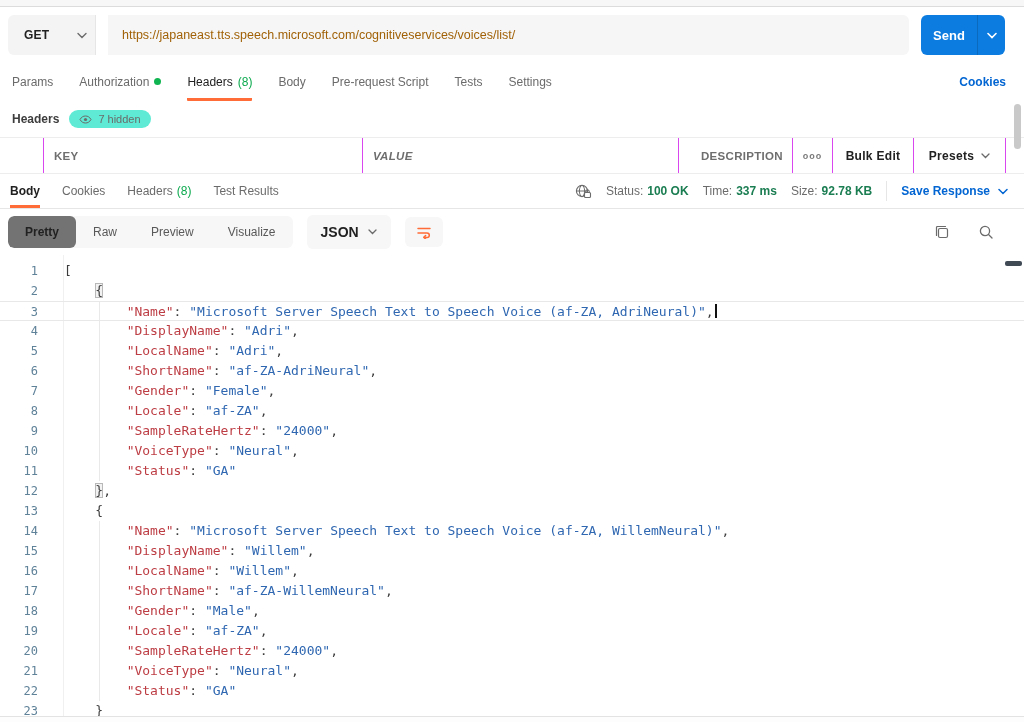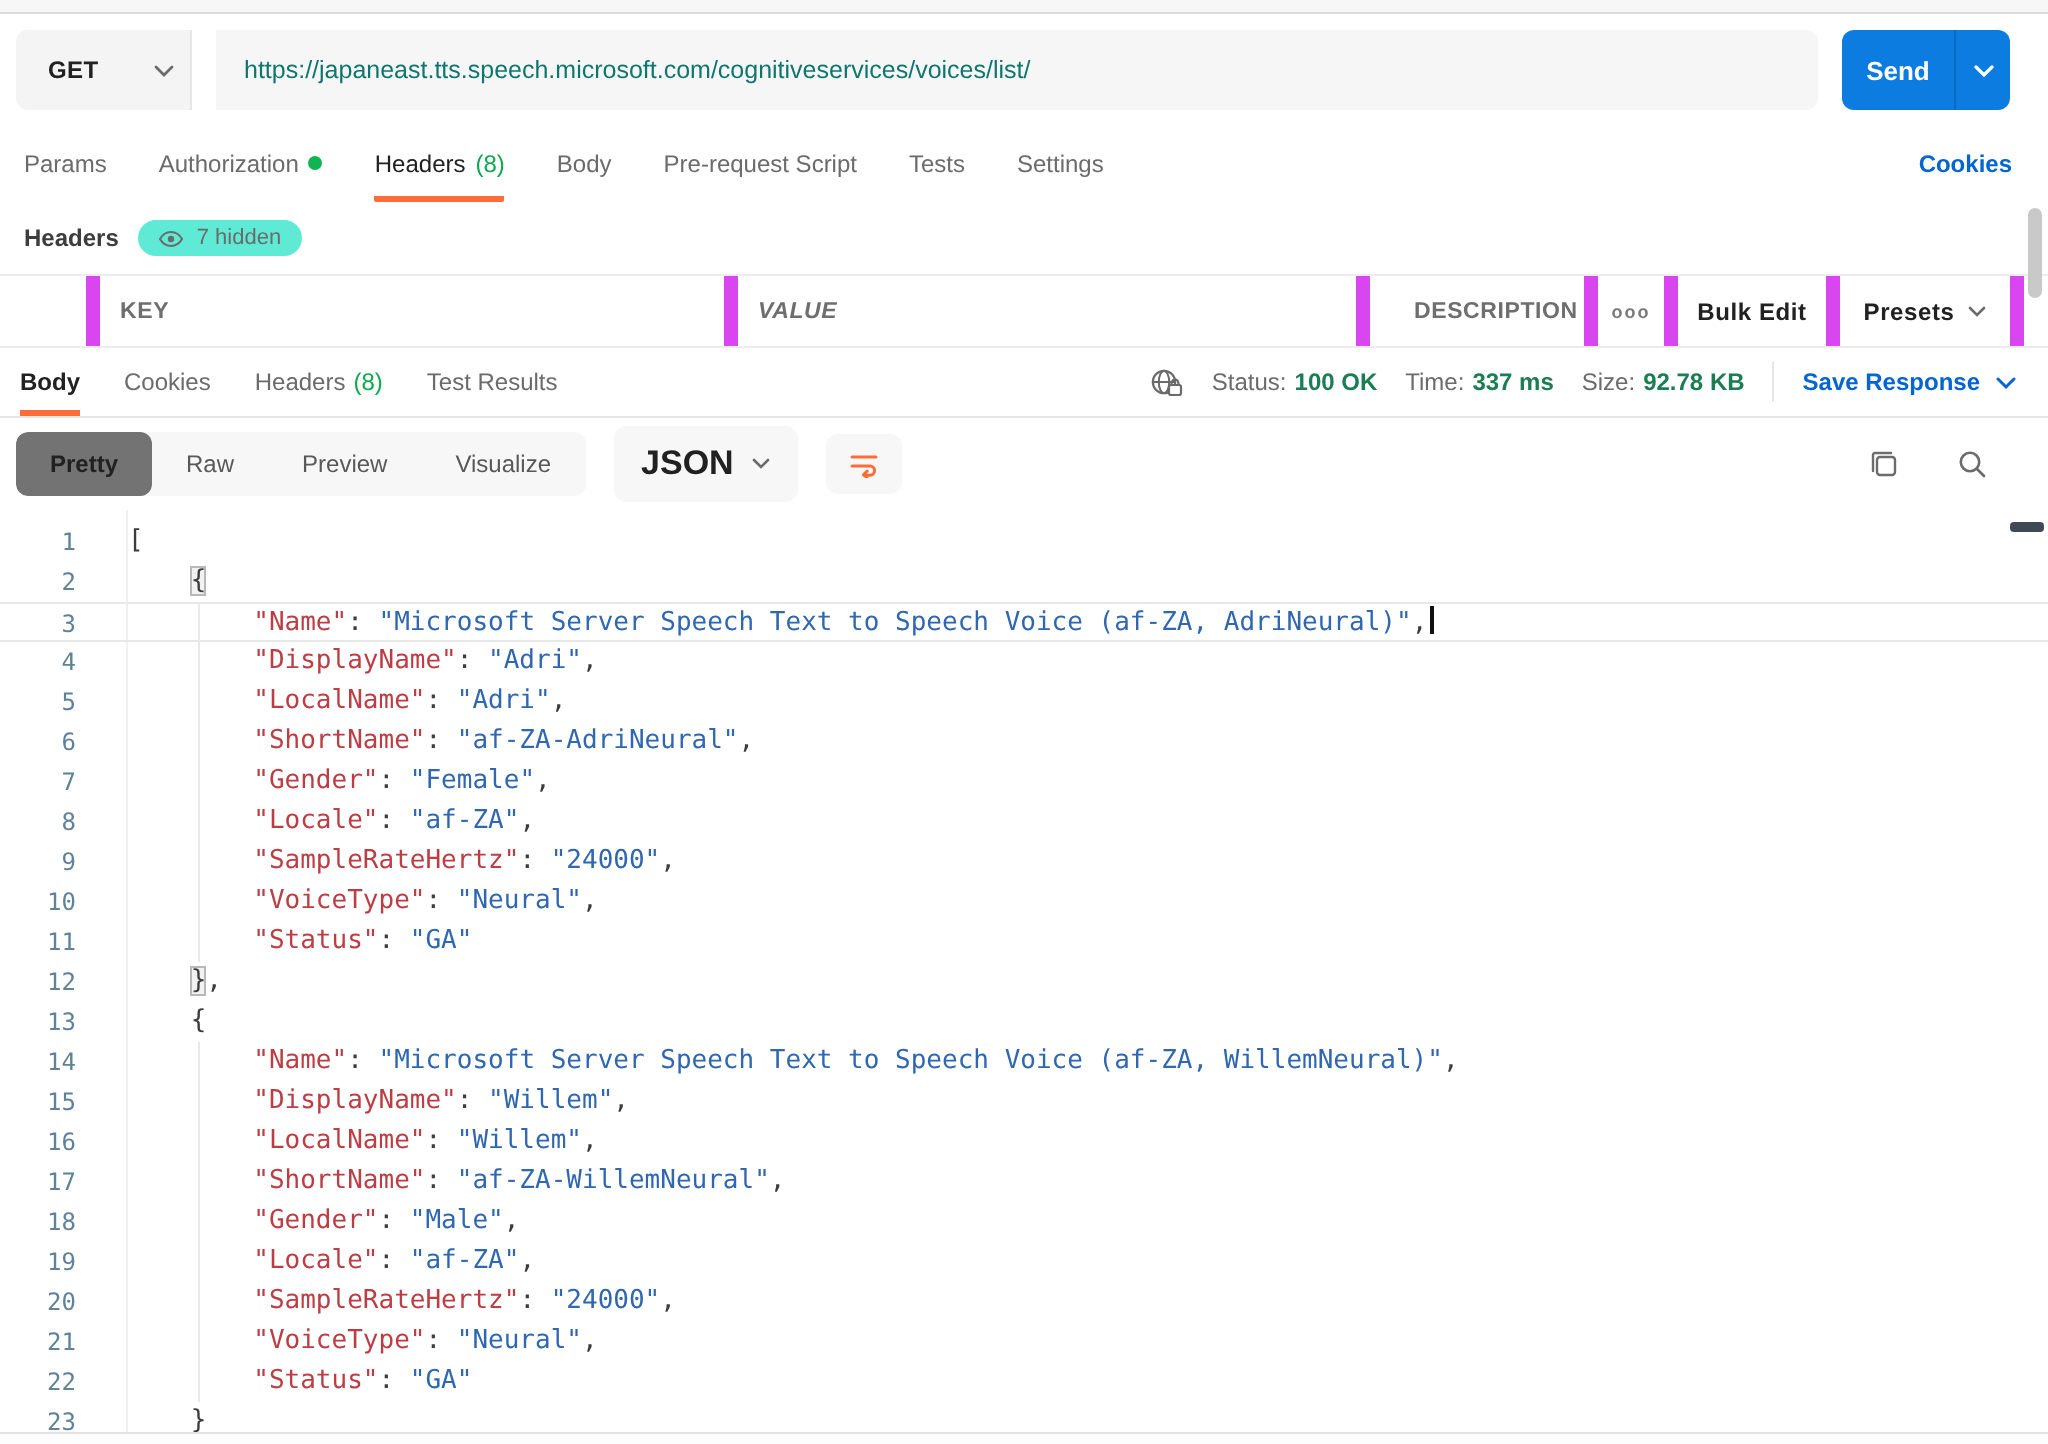--- a/index.html
+++ b/index.html
@@ -19,21 +19,21 @@
     display:flex; align-items:center; padding:0 10px 0 16px; gap:28px; cursor:pointer;
     border-right:1px solid #e6e6e6;
   }
   .method-label { font-size:12px; font-weight:bold; color:#212121; letter-spacing:.2px; }
   .url-box {
     flex:1; height:40px; background:#f6f6f7; border-radius:0 6px 6px 0;
     display:flex; align-items:center; padding:0 14px;
   }
   .url-input {
     width:100%; border:none; background:transparent; outline:none;
-    font-family:"Liberation Sans", sans-serif; font-size:12.5px; color:#0f766e;
+    font-family:"Liberation Sans", sans-serif; font-size:12.5px; color:#a16207;
   }
   .send-btn {
     width:84px; height:40px; border-radius:6px; display:flex; overflow:hidden; cursor:pointer;
   }
   .send-main { flex:1; display:flex; align-items:center; justify-content:center;
     color:#fff; font-size:13px; font-weight:bold; }
   .send-caret { width:28px; display:flex; align-items:center; justify-content:center;
     border-left:1px solid rgba(0,0,0,.15); }
 
   
@@ -47,21 +47,21 @@
 
   
   .hdr-label-row { height:36px; flex:0 0 auto; display:flex; align-items:center; gap:10px; padding:0 12px; }
   .hdr-title { font-size:12px; color:#3d3d3d; font-weight:bold; }
   .hidden-badge { display:flex; align-items:center; gap:6px; background:#5eead4; border-radius:12px;
     padding:3px 10px; font-size:11px; color:#6b6b6b; cursor:pointer; }
 
   
   .kv-table { height:37px; flex:0 0 auto; display:flex; border-top:1px solid #ededed; border-bottom:1px solid #ededed; align-items:stretch; }
   .kv-cell { display:flex; align-items:center; font-size:11.5px; color:#6e6e6e; font-weight:bold; letter-spacing:.3px; }
-  .kv-cell + .kv-cell { border-left:7px solid #d946ef;text-align:right; }
+  .kv-cell + .kv-cell { border-left:1px solid #d946ef;text-align:right; }
   .c-check { flex:0 0 43px; }
   .c-key   { flex:0 0 319px; padding-left:10px; }
   .c-value { flex:0 0 316px; padding-left:10px;font-style:italic; }
   .c-desc  { flex:0 0 114px; padding-left:22px; }
   .c-more  { flex:0 0 40px; justify-content:center; color:#7a7a7a; font-size:9px; letter-spacing:1px; cursor:pointer; }
   .c-bulk  { flex:0 0 81px; justify-content:center; color:#212121; font-size:12px; cursor:pointer; }
   .c-presets { flex:0 0 92px; justify-content:center; gap:7px; color:#212121; font-size:12px; cursor:pointer; }
   .c-scroll { flex:1; }
   .side-scrollbar { position:absolute; right:3px; top:104px; width:7px; height:45px;
     background:#c9c9c9; border-radius:4px; cursor:pointer; }
@@ -80,21 +80,21 @@
   .meta-value { color:#1b7d52; font-weight:bold; }
   .meta-divider { width:1px; height:20px; background:#e6e6e6; }
   .save-response { display:flex; align-items:center; gap:8px; color:#0265d2; font-size:12px; font-weight:bold; cursor:pointer; }
 
   
   .view-toolbar { height:46px; flex:0 0 auto; display:flex; align-items:center; padding:0 30px 0 8px; }
   .seg-group { display:flex; background:#f7f7f7; border-radius:6px; overflow:hidden; }
   .seg { padding:9px 17px; font-size:12px; color:#595959; cursor:pointer; border-radius:6px; }
   .seg.active { background:#737373; color:#212121; font-weight:bold; }
   .pill { display:flex; align-items:center; gap:9px; background:#f7f7f7; border-radius:6px;
-    padding:9px 14px; font-size:17px; font-weight:bold; color:#212121; margin-left:14px; cursor:pointer; }
+    padding:9px 14px; font-size:14px; font-weight:bold; color:#212121; margin-left:14px; cursor:pointer; }
   .wrap-pill { margin-left:14px; background:#f7f7f7; border-radius:6px; padding:8px 11px; cursor:pointer; display:flex; }
   .tb-icons { margin-left:auto; display:flex; gap:28px; align-items:center; }
   .tb-icon { cursor:pointer; display:flex; }
 
   
   .editor { flex:1 1 auto; position:relative; overflow:hidden; padding-top:6px; }
   .gutter-sep { position:absolute; left:63px; top:0; bottom:0; width:1px; background:#f0f0f0; }
   .code-line { display:flex; height:20px; line-height:20px; white-space:pre;
     font-family:"DejaVu Sans Mono", monospace; font-size:13px; position:relative; }
   .code-line .ln { flex:0 0 52px; text-align:right; padding-right:14px; color:#5f8299; font-size:12px; }

